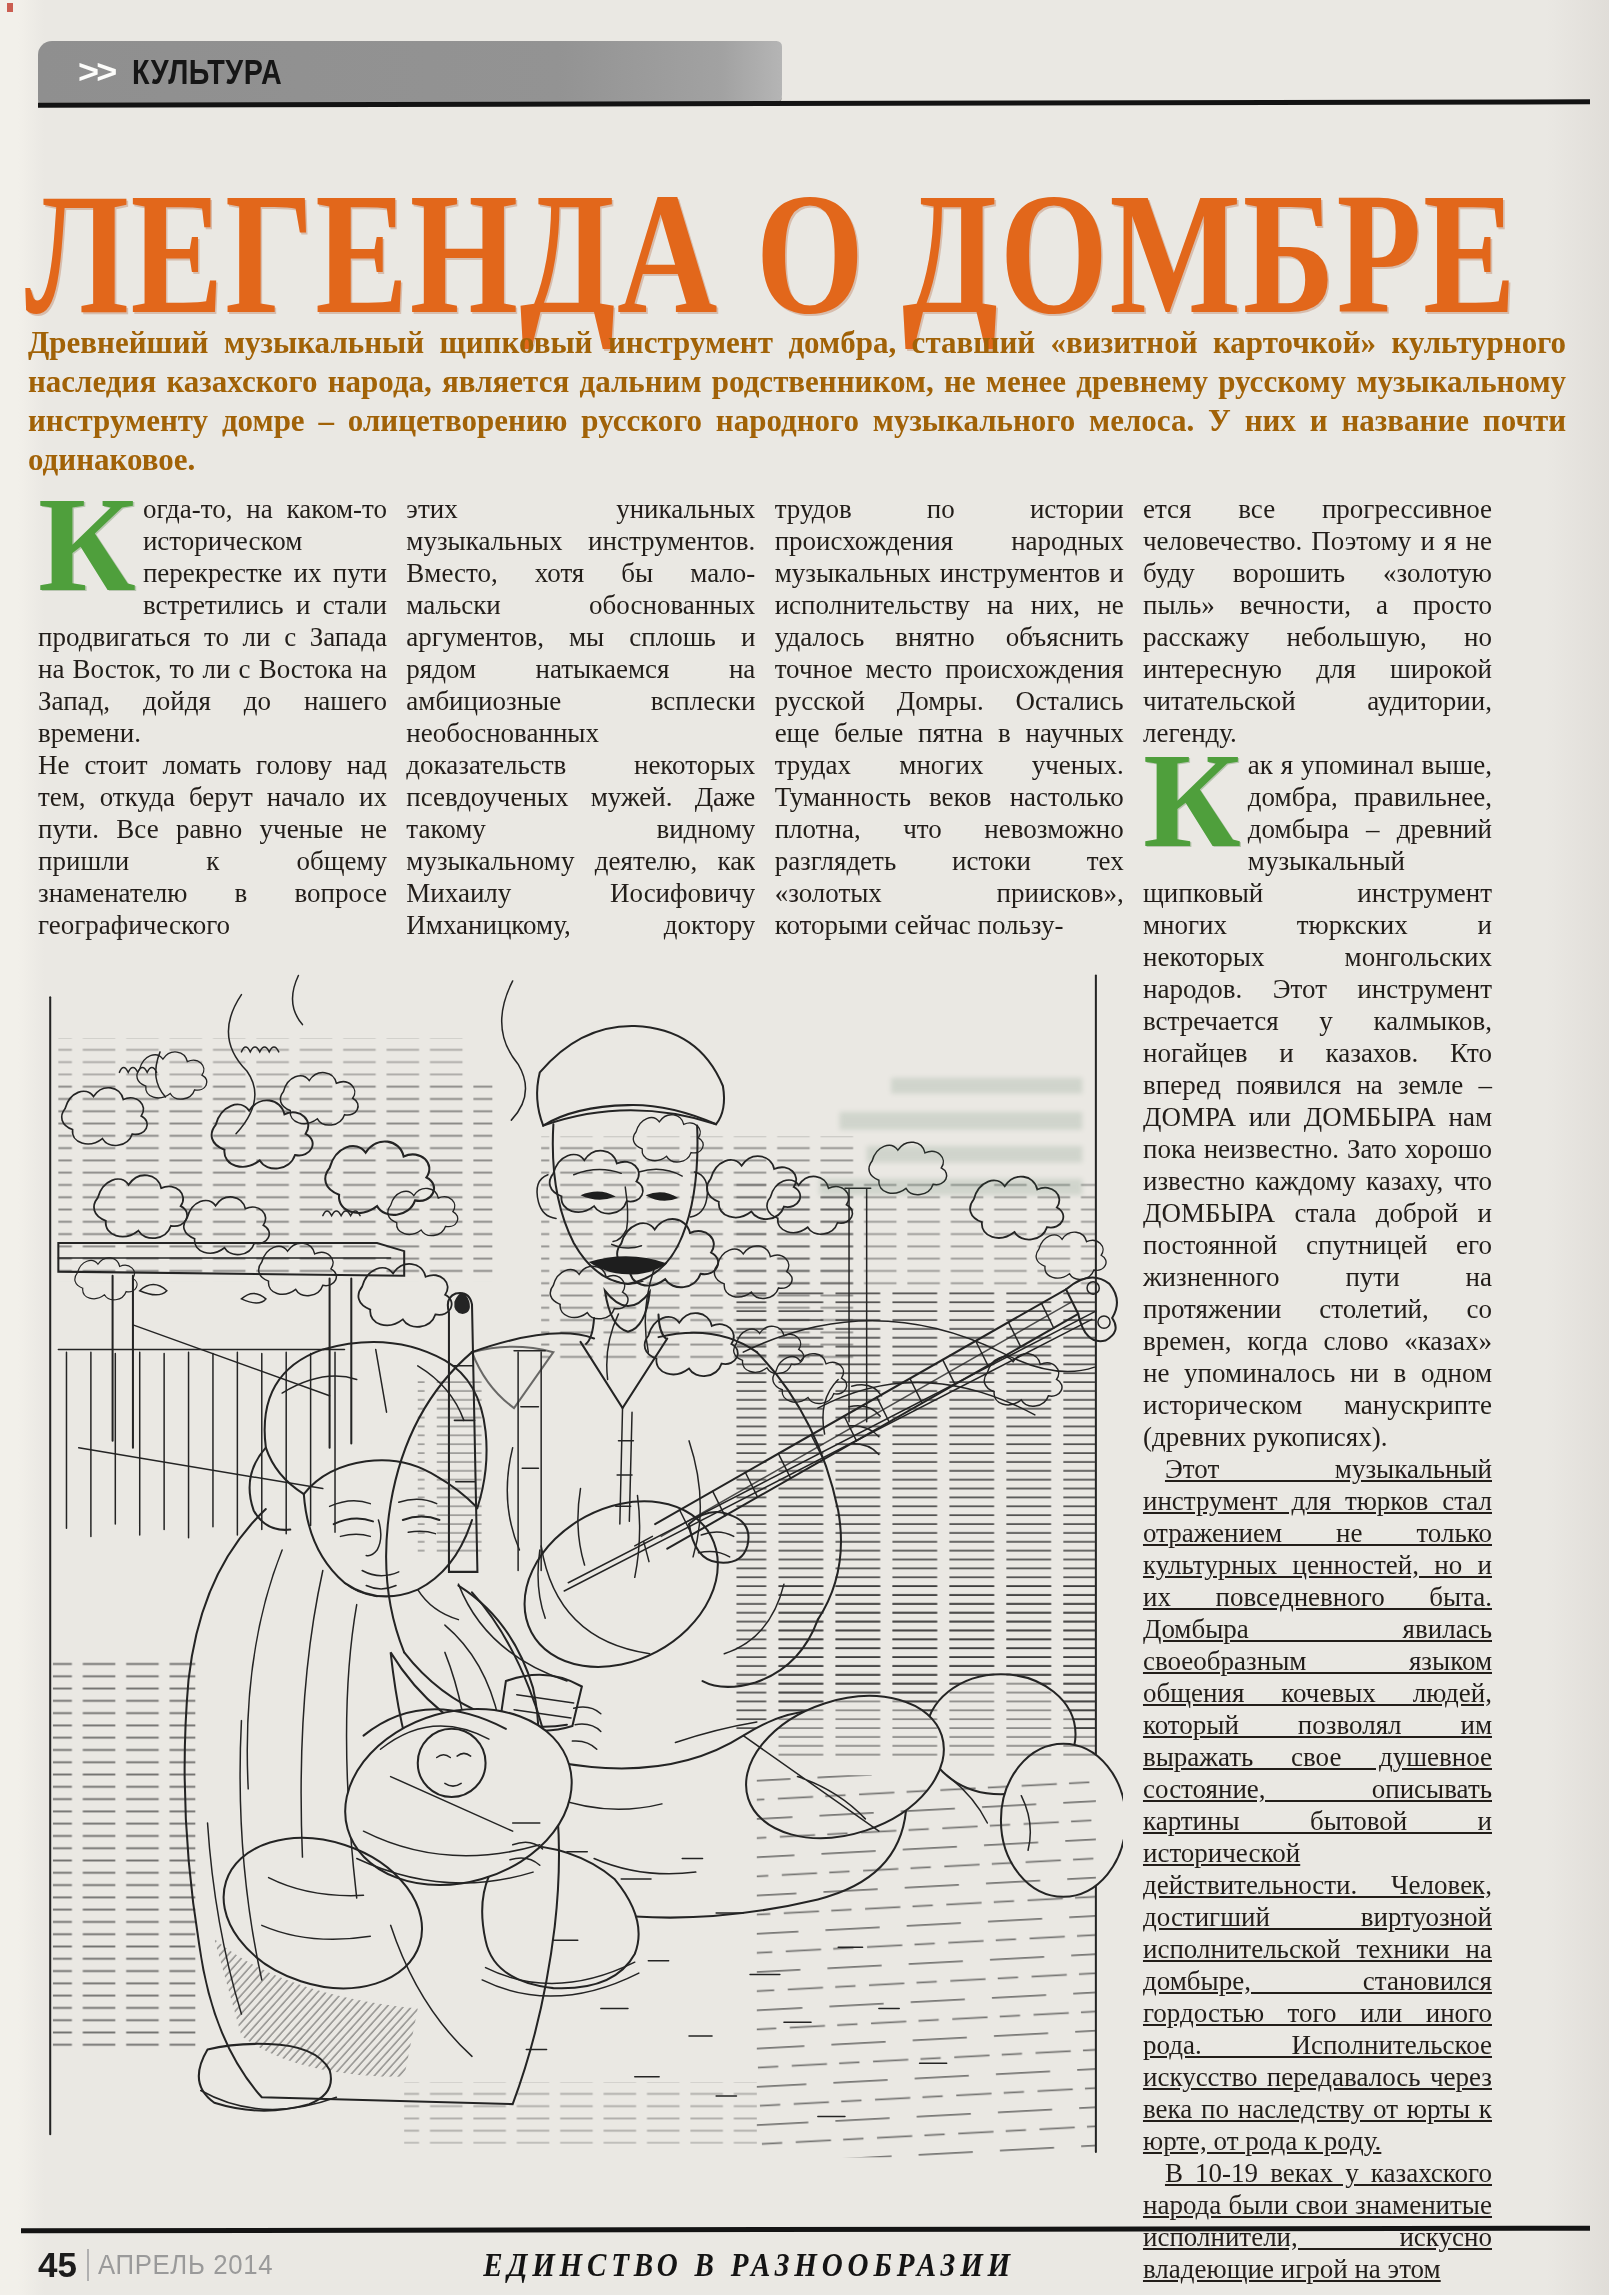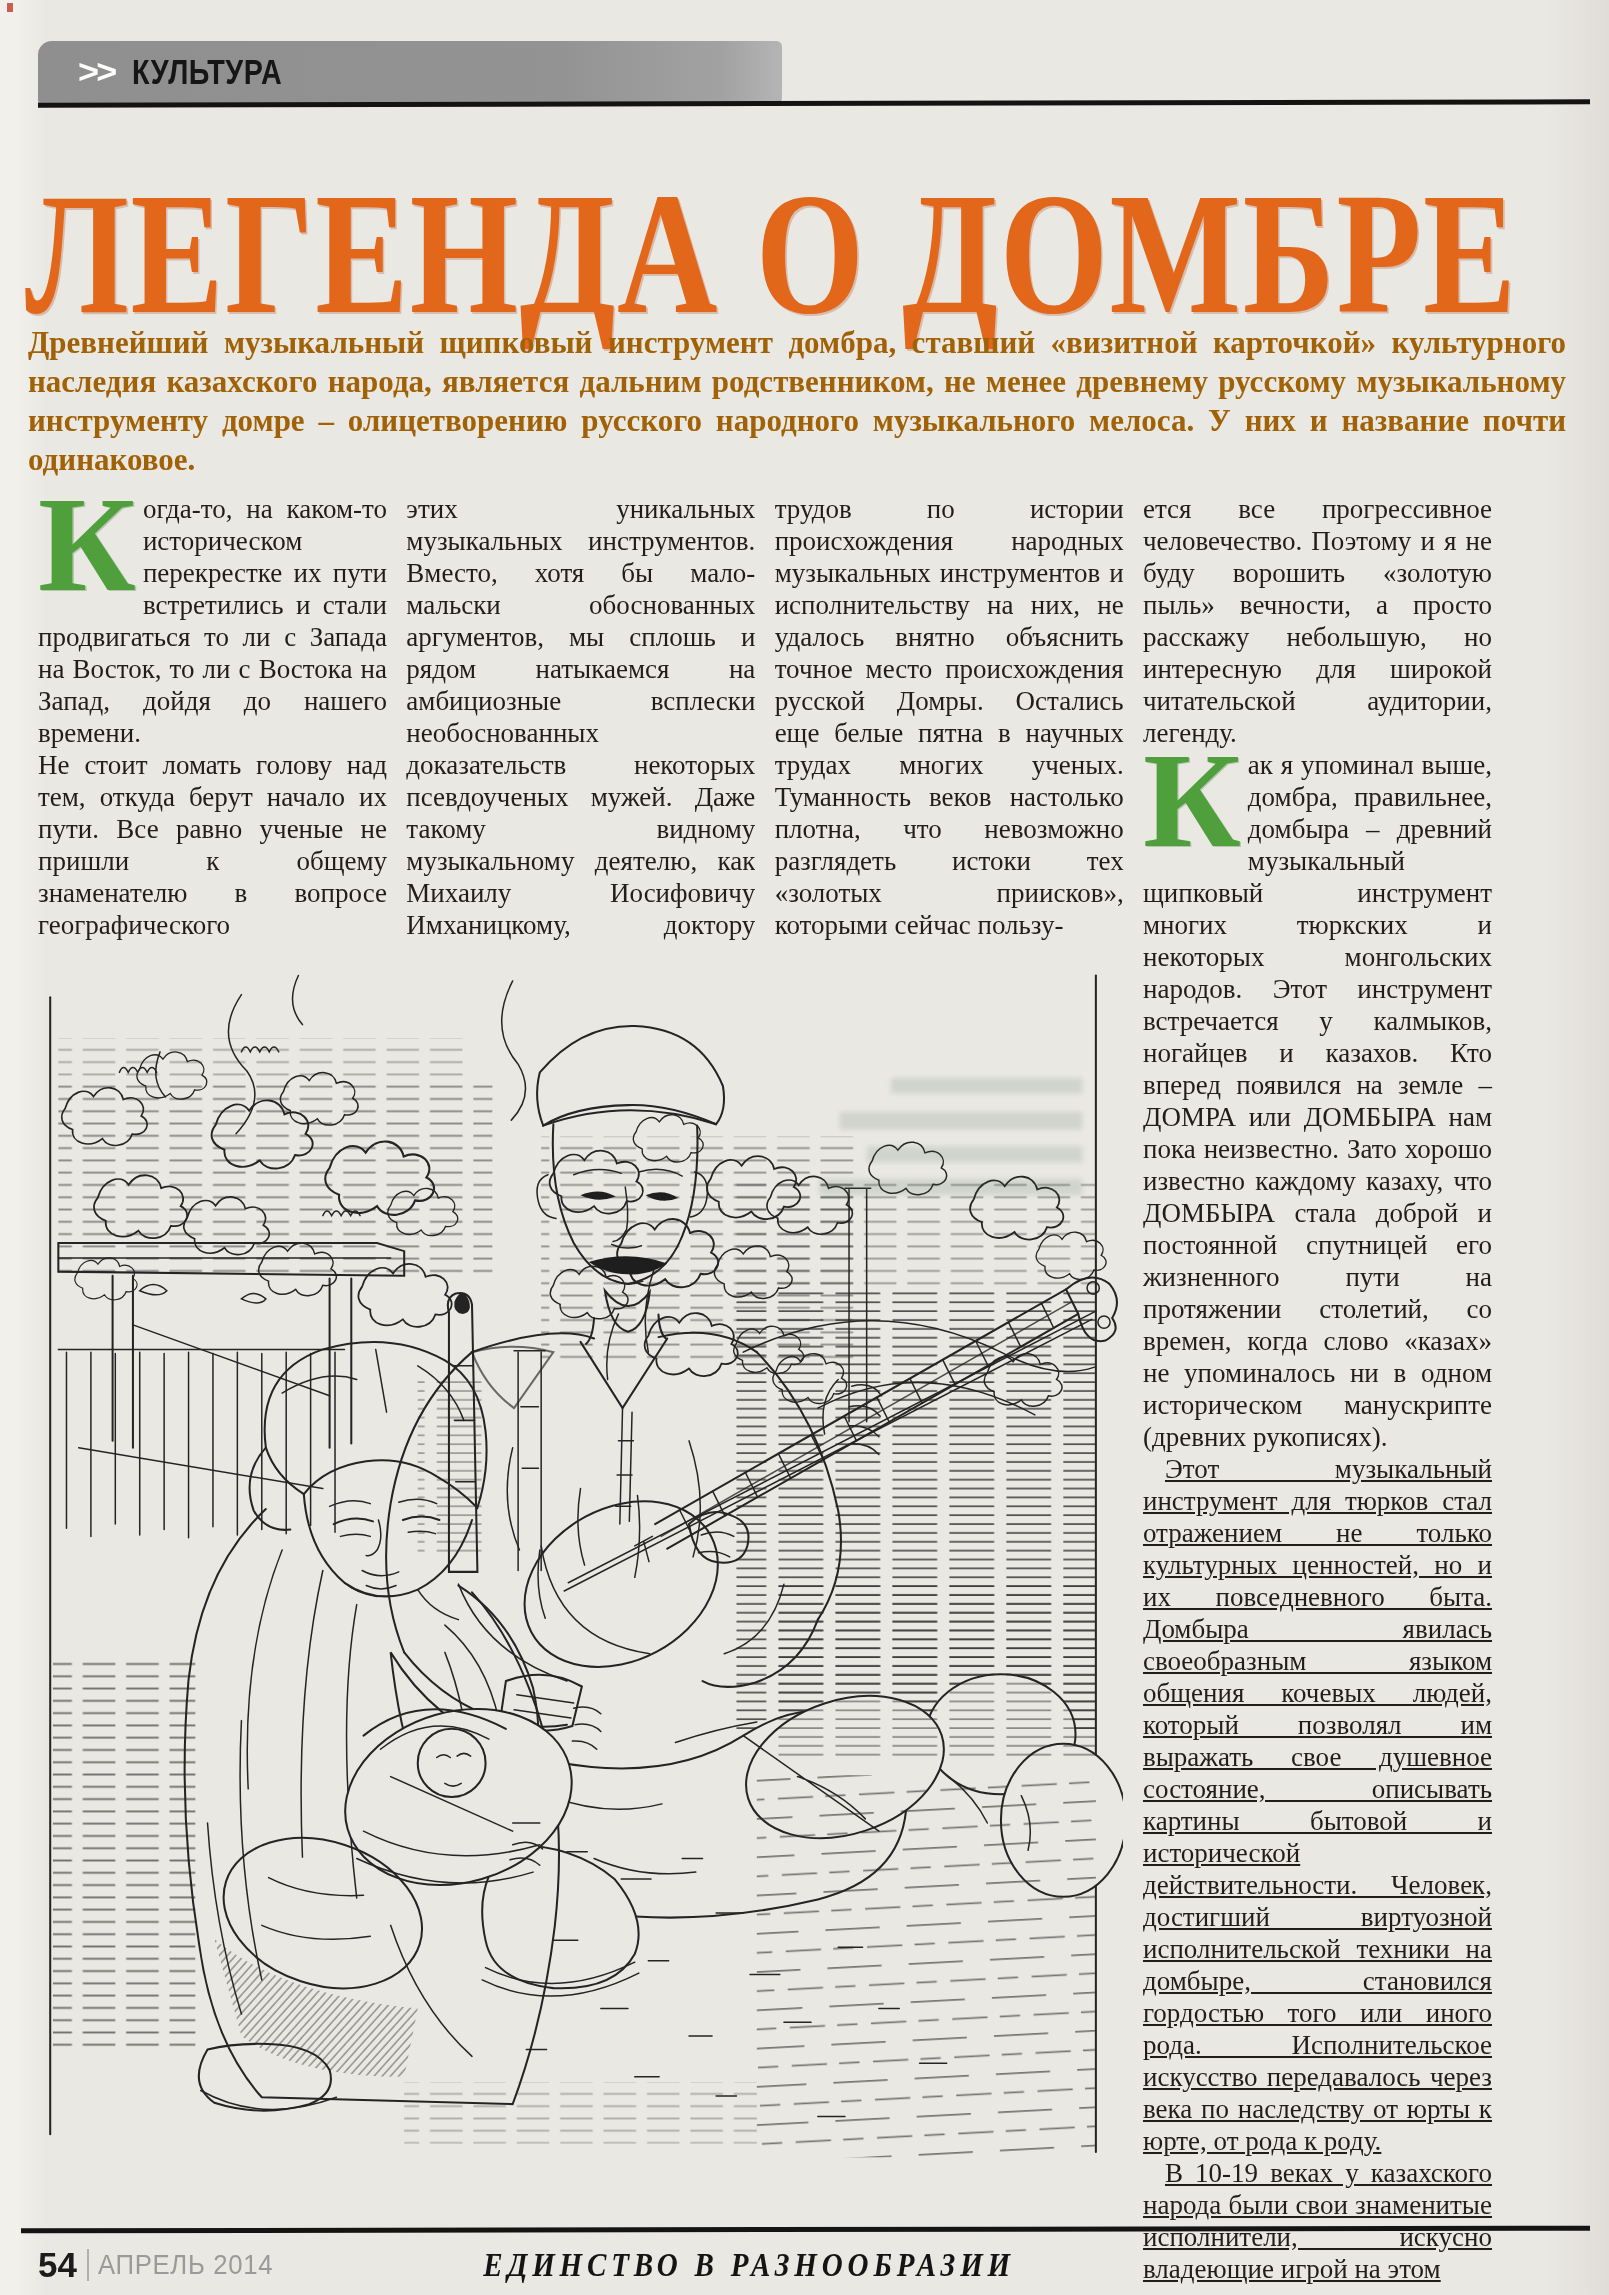--- a/index.html
+++ b/index.html
@@ -326,21 +326,21 @@
           <g class="ink2" stroke-width="2.6">
             <path d="M700 1250 h40 M780 1292 h30 M860 1332 h44 M950 1302 h30 M1000 1382 h40 M760 1422 h36 M900 1452 h30 M1050 1472 h44 M830 1522 h40 M960 1562 h34 M1100 1542 h40 M720 1582 h30 M1180 1432 h36 M1240 1522 h30 M1300 1602 h40 M880 1622 h36 M1000 1650 h30 M1150 1680 h40"></path>
           </g>
         </g>
       </svg>
     </div>
   </div>
 
   <div class="foot-rule"></div>
   <div class="folio">
-    <span class="pagenum">54</span>
+    <span class="pagenum">45</span>
     <span class="folio-sep"></span>
     <span class="issue">АПРЕЛЬ 2014</span>
   </div>
   <div class="motto">
     <span class="motto-inner">ЕДИНСТВО В РАЗНООБРАЗИИ</span>
   </div>
 </div>
 
 
 </body></html>

